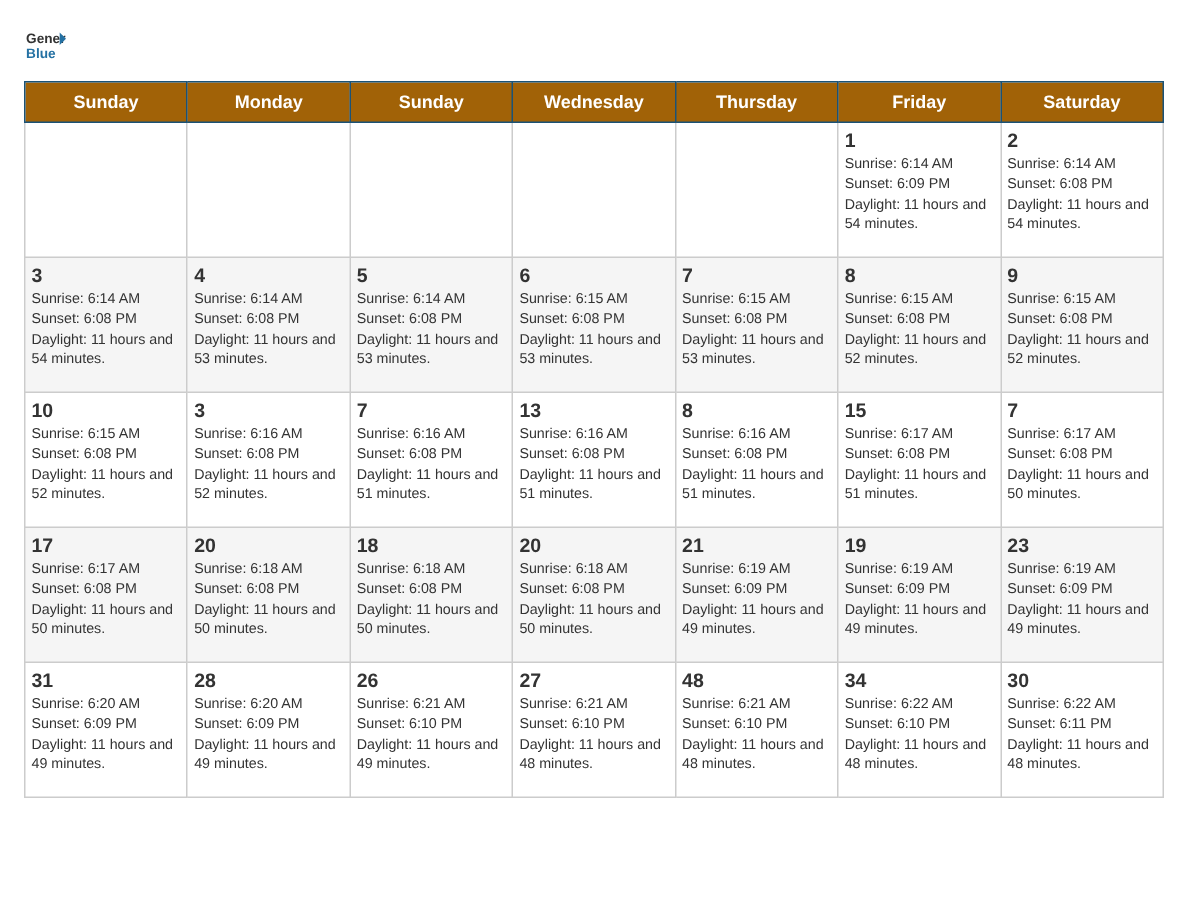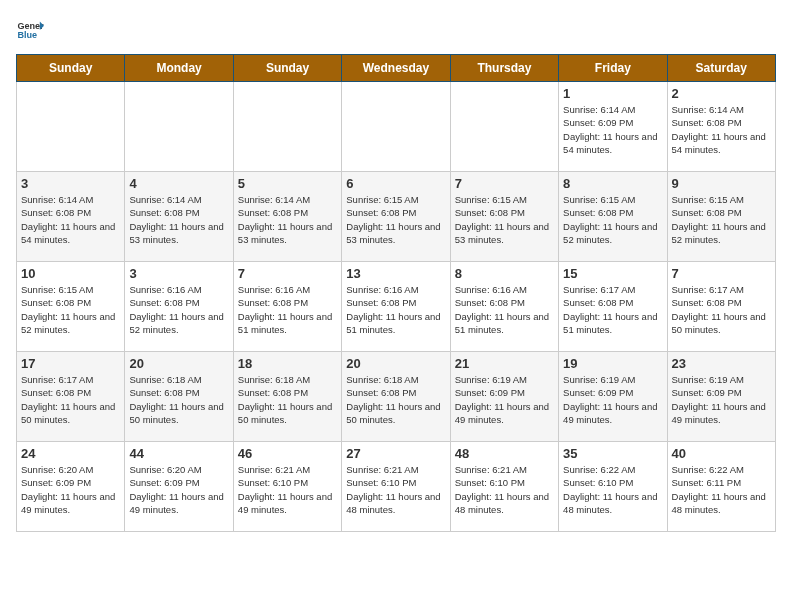--- a/index.html
+++ b/index.html
@@ -206,42 +206,42 @@
           <div class="day-num">19</div>
         <div class="cell-text">Sunrise: 6:19 AM<br>Sunset: 6:09 PM<br>Daylight: 11 hours and 49 minutes.</div>
         </td>
         <td>
           <div class="day-num">23</div>
         <div class="cell-text">Sunrise: 6:19 AM<br>Sunset: 6:09 PM<br>Daylight: 11 hours and 49 minutes.</div>
         </td>
       </tr>
       <tr>
         <td>
-          <div class="day-num">24</div>
+          <div class="day-num">31</div>
         <div class="cell-text">Sunrise: 6:20 AM<br>Sunset: 6:09 PM<br>Daylight: 11 hours and 49 minutes.</div>
         </td>
         <td>
-          <div class="day-num">44</div>
+          <div class="day-num">28</div>
         <div class="cell-text">Sunrise: 6:20 AM<br>Sunset: 6:09 PM<br>Daylight: 11 hours and 49 minutes.</div>
         </td>
         <td>
-          <div class="day-num">46</div>
+          <div class="day-num">26</div>
         <div class="cell-text">Sunrise: 6:21 AM<br>Sunset: 6:10 PM<br>Daylight: 11 hours and 49 minutes.</div>
         </td>
         <td>
           <div class="day-num">27</div>
         <div class="cell-text">Sunrise: 6:21 AM<br>Sunset: 6:10 PM<br>Daylight: 11 hours and 48 minutes.</div>
         </td>
         <td>
           <div class="day-num">48</div>
         <div class="cell-text">Sunrise: 6:21 AM<br>Sunset: 6:10 PM<br>Daylight: 11 hours and 48 minutes.</div>
         </td>
         <td>
-          <div class="day-num">35</div>
+          <div class="day-num">34</div>
         <div class="cell-text">Sunrise: 6:22 AM<br>Sunset: 6:10 PM<br>Daylight: 11 hours and 48 minutes.</div>
         </td>
         <td>
-          <div class="day-num">40</div>
+          <div class="day-num">30</div>
         <div class="cell-text">Sunrise: 6:22 AM<br>Sunset: 6:11 PM<br>Daylight: 11 hours and 48 minutes.</div>
         </td>
       </tr>
     </tbody>
 </table>
 
 </body></html>

